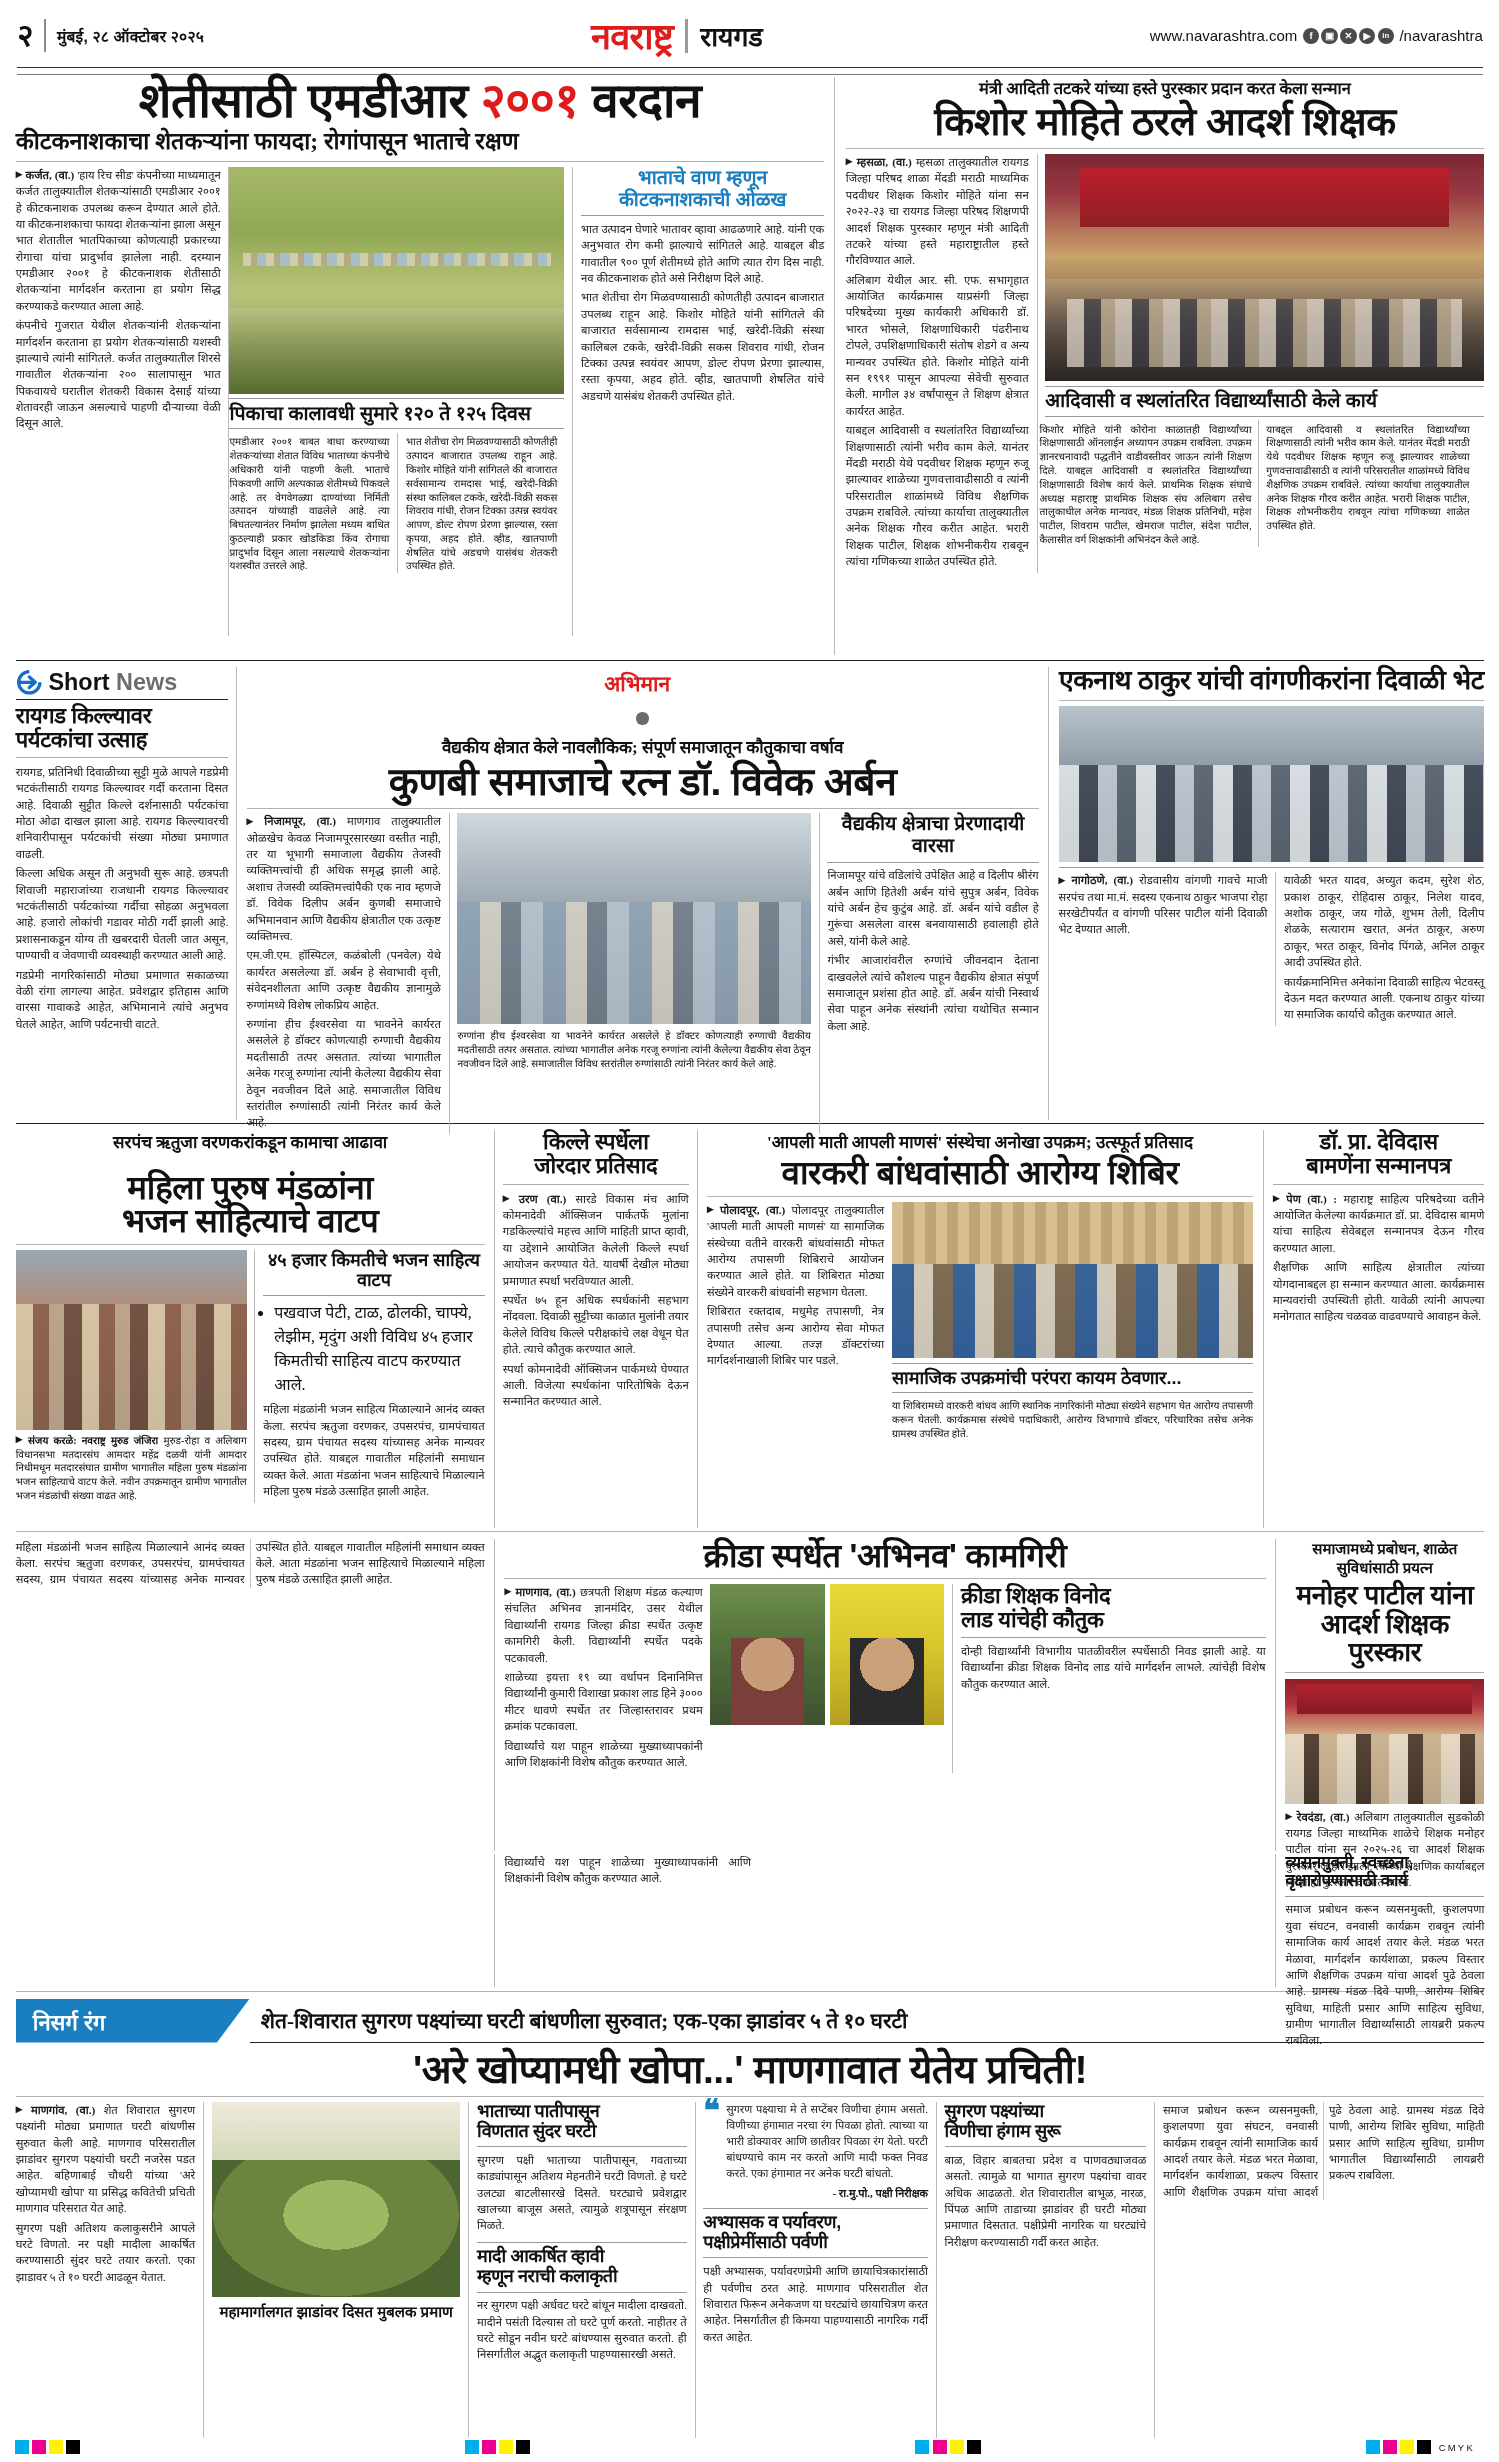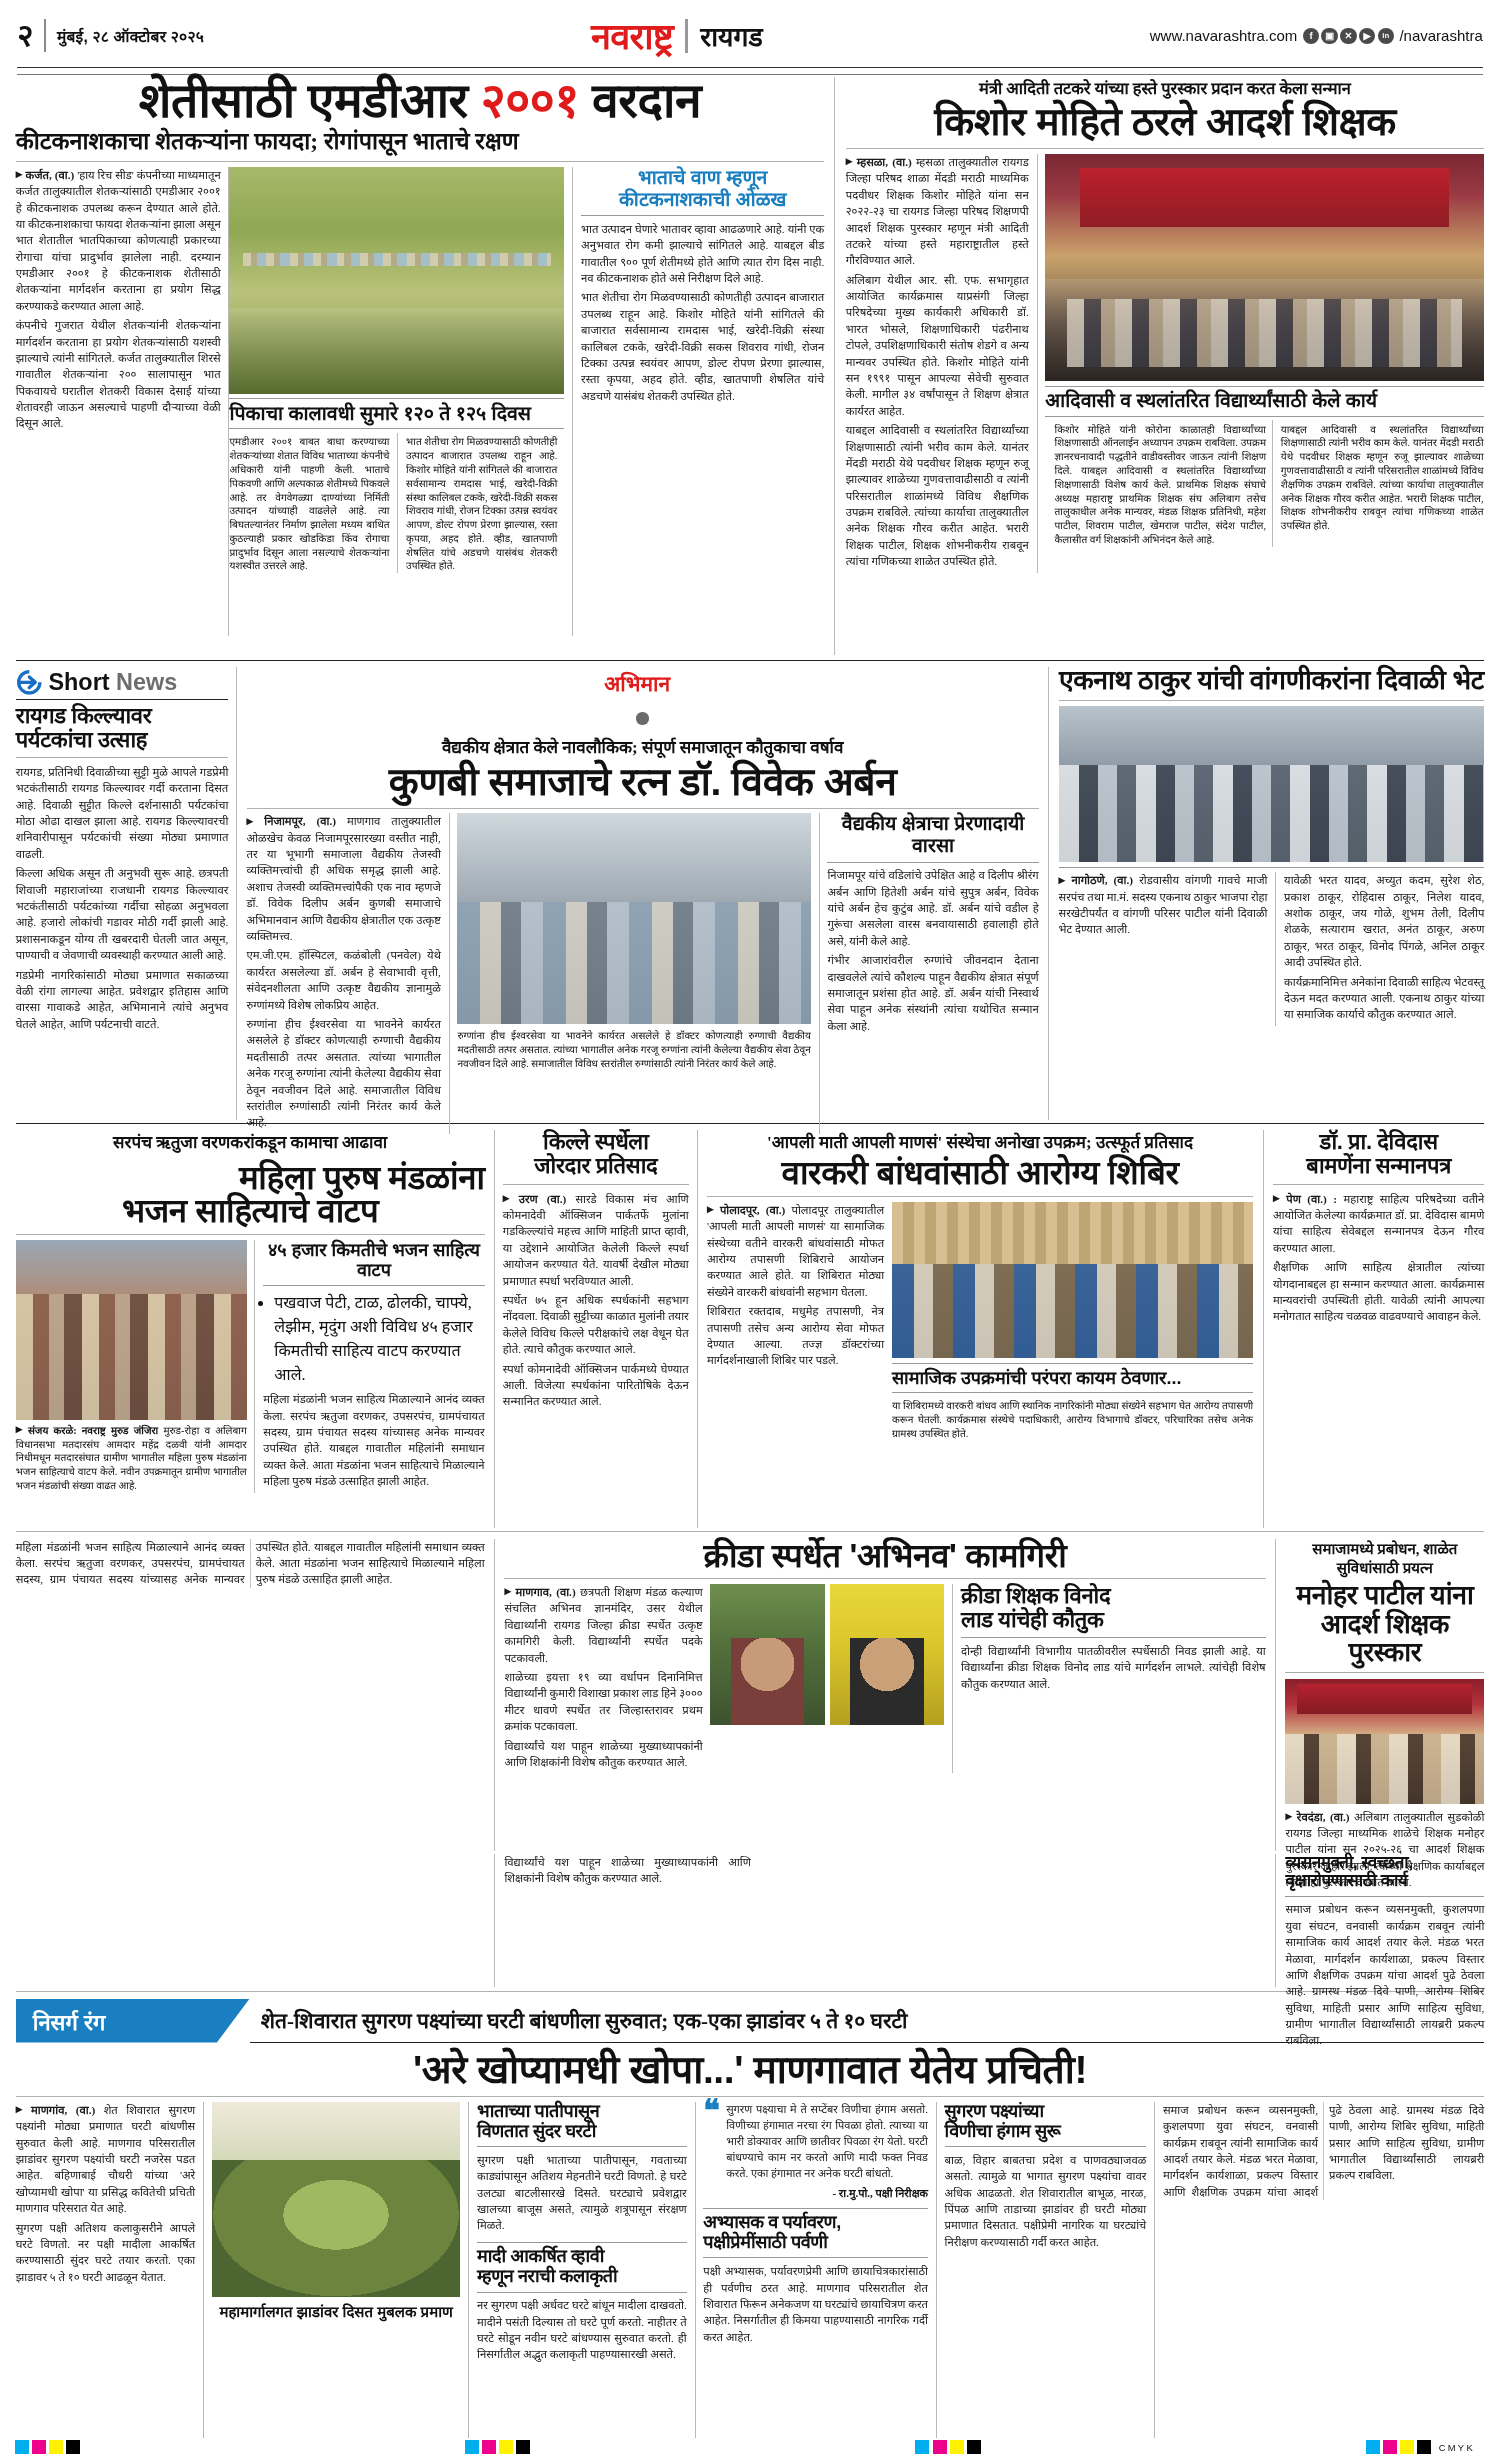--- a/index.html
+++ b/index.html
@@ -194,21 +194,21 @@
         </div>
         <div style="width:447px;" class="vrule">
           <div class="photo stage" style="margin-left:7.8px;width:439px;height:227px;">
             <div style="position:absolute;top:6%;left:8%;width:84%;height:26%;background:linear-gradient(180deg,#c0202c,#8d1720);opacity:.92;"></div>
             <div style="position:absolute;bottom:0;left:0;right:0;height:45%;background:linear-gradient(180deg,rgba(255,255,255,.12),rgba(30,25,22,.55));"></div>
             <div style="position:absolute;bottom:6%;left:5%;width:90%;height:30%;background:repeating-linear-gradient(90deg,#e7dfd2 0 17px,#3a3a46 17px 34px,#c7b79c 34px 48px);opacity:.7"></div>
           </div>
           <div style="margin-left:7.8px;border-top:0.8px solid #999; margin-top:4.7px; margin-bottom:3.1px;"></div>
           <div class="boxhead" style="margin-left:7.8px;text-align:left;font-size:19.5px;">आदिवासी व स्थलांतरित विद्यार्थ्यांसाठी केले कार्य</div>
           <div style="margin-left:7.8px;border-top:0.8px solid #999; margin-top:3.9px; margin-bottom:3.9px;"></div>
-          <div style="display:flex;gap:6px;margin-left:17px;">
+          <div style="display:flex;gap:6px;margin-left:2px;">
             <div class="caption" style="width:212px">किशोर मोहिते यांनी कोरोना काळातही विद्यार्थ्यांच्या शिक्षणासाठी ऑनलाईन अध्यापन उपक्रम राबविला. उपक्रम ज्ञानरचनावादी पद्धतीने वाडीवस्तीवर जाऊन त्यांनी शिक्षण दिले. याबद्दल आदिवासी व स्थलांतरित विद्यार्थ्यांच्या शिक्षणासाठी विशेष कार्य केले. प्राथमिक शिक्षक संघाचे अध्यक्ष महाराष्ट्र प्राथमिक शिक्षक संघ अलिबाग तसेच तालुकाधील अनेक मान्यवर, मंडळ शिक्षक प्रतिनिधी, महेश पाटील, शिवराम पाटील, खेमराज पाटील, संदेश पाटील, कैलासीत वर्ग शिक्षकांनी अभिनंदन केले आहे.</div>
             <div class="caption vrule" style="width:212px;padding-left:7.8px">याबद्दल आदिवासी व स्थलांतरित विद्यार्थ्यांच्या शिक्षणासाठी त्यांनी भरीव काम केले. यानंतर मेंदडी मराठी येथे पदवीधर शिक्षक म्हणून रुजू झाल्यावर शाळेच्या गुणवत्तावाढीसाठी व त्यांनी परिसरातील शाळांमध्ये विविध शैक्षणिक उपक्रम राबविले. त्यांच्या कार्याचा तालुक्यातील अनेक शिक्षक गौरव करीत आहेत. भरारी शिक्षक पाटील, शिक्षक शोभनीकरीय राबवून त्यांचा गणिकच्या शाळेत उपस्थित होते.</div>
           </div>
         </div>
       </div>
     </div>
   </div>
 
   <div class="hrule-dark" style="margin:4.7px 4.7px 0 4.7px;"></div>
 
@@ -289,21 +289,21 @@
       </div>
     </div>
   </div>
 
   <div class="hrule-dark" style="margin:3.1px 4.7px 0 4.7px;"></div>
 
   <div style="display:flex; height:398px; margin-top:6.2px;">
 
     <div style="width:483px; padding:0 9.4px 0 4.7px;">
       <div class="kicker" style="font-size:17px">सरपंच ऋतुजा वरणकरांकडून कामाचा आढावा</div>
-      <div class="headline h-lg" style="margin-top:6px;text-align:right;">महिला पुरुष मंडळांना</div>
+      <div class="headline h-lg" style="margin-top:16px;">महिला पुरुष मंडळांना</div>
       <div class="headline h-lg">भजन साहित्याचे वाटप</div>
       <div style="border-top:0.8px solid #b0b0b0; margin:6.2px 0 4.7px 0;"></div>
       <div style="display:flex;gap:7.8px;">
         <div style="width:234px;">
           <div class="photo women" style="width:100%;height:180px;">
             <div style="position:absolute;bottom:0;left:0;right:0;height:70%;background:repeating-linear-gradient(90deg,#d9c9a8 0 17px,#8a5f4c 17px 33px,#bda68d 33px 48px,#6b4c3e 48px 66px);opacity:.9"></div>
           </div>
           <div class="caption" style="padding-top:3.9px">
             <span class="cap-bold arrow">संजय करळे: नवराष्ट्र मुरुड जंजिरा</span>
             <span>मुरुड-रोहा व अलिबाग विधानसभा मतदारसंघ आमदार महेंद्र दळवी यांनी आमदार निधीमधून मतदारसंघात ग्रामीण भागातील महिला पुरुष मंडळांना भजन साहित्याचे वाटप केले. नवीन उपक्रमातून ग्रामीण भागातील भजन मंडळांची संख्या वाढत आहे.</span>

